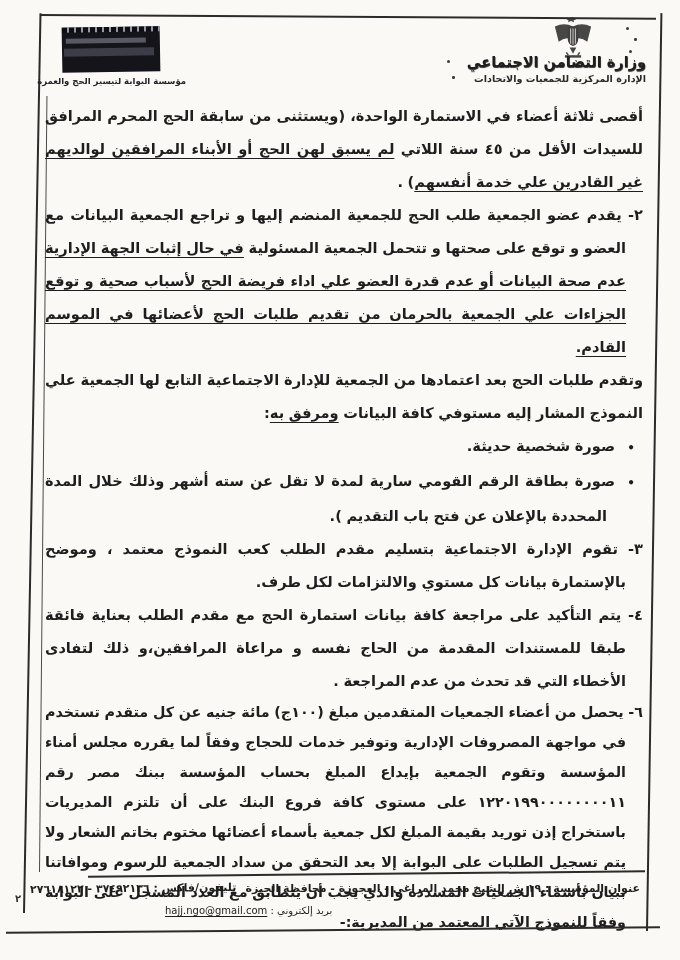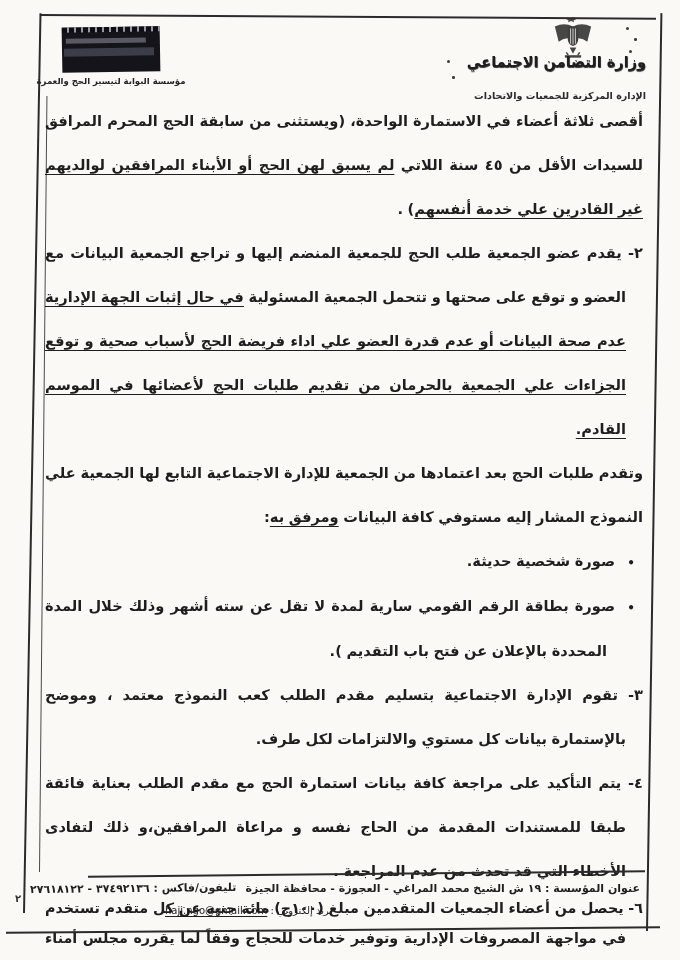--- a/index.html
+++ b/index.html
@@ -24,38 +24,38 @@
   .logo {
     position:absolute; left:62px; top:27px; width:98px; height:45px;
     background:#14141a; transform:rotate(-1deg);
     padding:0; box-sizing:border-box;
   }
   .logo-teeth { height:5px; background:repeating-linear-gradient(90deg,#0e0e14 0 5px,#9a9aa6 5px 7px); }
   .logo-band1 { margin:6px auto 0 4px; height:5px; width:82%; background:#70707e; opacity:.75; }
   .logo-band2 { margin:5px auto 0 2px; height:8px; width:92%; background:#3d3d4a; }
   .logo-caption {
     position:absolute; left:36px; top:76px; width:150px;
-    font-size:8.5px; font-weight:700; text-align:center; white-space:nowrap;
+    font-size:8.5px; font-weight:700; text-align:right; white-space:nowrap;
     color:#23232b;
   }
   .gov { position:absolute; right:34px; top:52px; text-align:right; }
   .gov-country   { font-size:13.5px; font-weight:700; letter-spacing:-.2px; }
   .gov-ministry  { font-size:14.5px; font-weight:700; margin-top:2px; letter-spacing:-.6px;
                    text-shadow:.4px .4px .7px rgba(20,20,20,.85); transform:scaleY(1.04); }
-  .gov-dept      { font-size:9.6px; font-weight:700; margin-top:20px; color:#2a2a2a; }
+  .gov-dept      { font-size:9.6px; font-weight:700; margin-top:3px; color:#2a2a2a; }
   .emblem { position:absolute; left:552px; top:16px; opacity:.88; }
 
   .speck { position:absolute; background:#3b3b3b; border-radius:50%; }
 
   
   .doc-body {
     position:absolute; top:99px; right:37px; left:45px;
     direction:rtl;
   }
-  .par { margin:0; font-size:14.6px; font-weight:700; line-height:44px;
+  .par { margin:0; font-size:14.6px; font-weight:700; line-height:33px;
          text-align:justify; word-spacing:-.5px; }
   .hang   { padding-right:17px; text-indent:-17px; }
   .bullet { padding-right:36px; text-indent:-14px; }
   .tight  { line-height:30px; font-size:14.3px; }
   .u { text-decoration:underline; text-underline-offset:4px; text-decoration-thickness:1.2px; }
   .marker { display:inline-block; transform:translateY(1px); font-size:12px; padding-left:6px; }
 
   
   .footer-row {
     position:absolute; top:882px; right:40px; left:30px;

